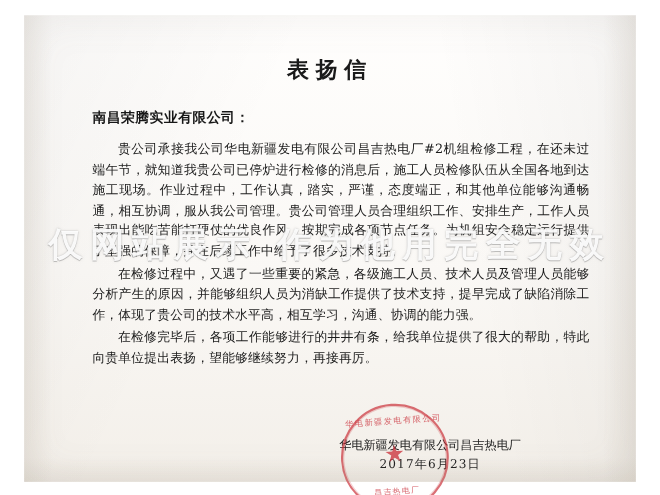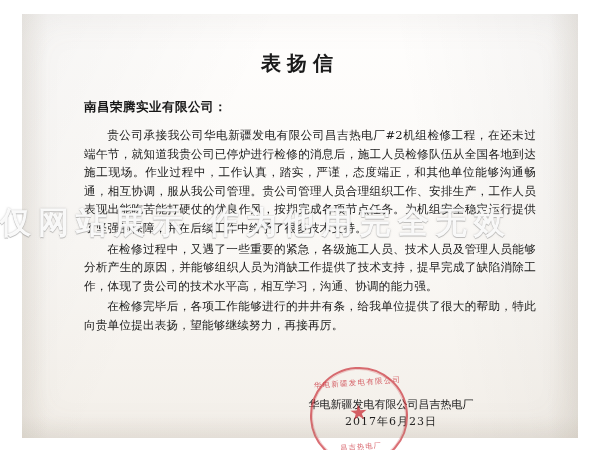--- a/index.html
+++ b/index.html
@@ -153,20 +153,21 @@
     color: rgba(200, 38, 48, 0.85);
     white-space: nowrap;
   }
 
   
   .watermark {
     position: absolute;
     left: 0;
     top: 202px;
     width: 600px;
+    text-align: center;
     font-family: "DejaVu Serif", serif;
     font-size: 31px;
     font-weight: bold;
     letter-spacing: 7px;
     color: rgba(255,255,255,0.92);
     text-shadow:
       0 0 2px rgba(140,140,140,0.55),
       0 1px 0 rgba(110,110,110,0.35);
     pointer-events: none;
     white-space: nowrap;

